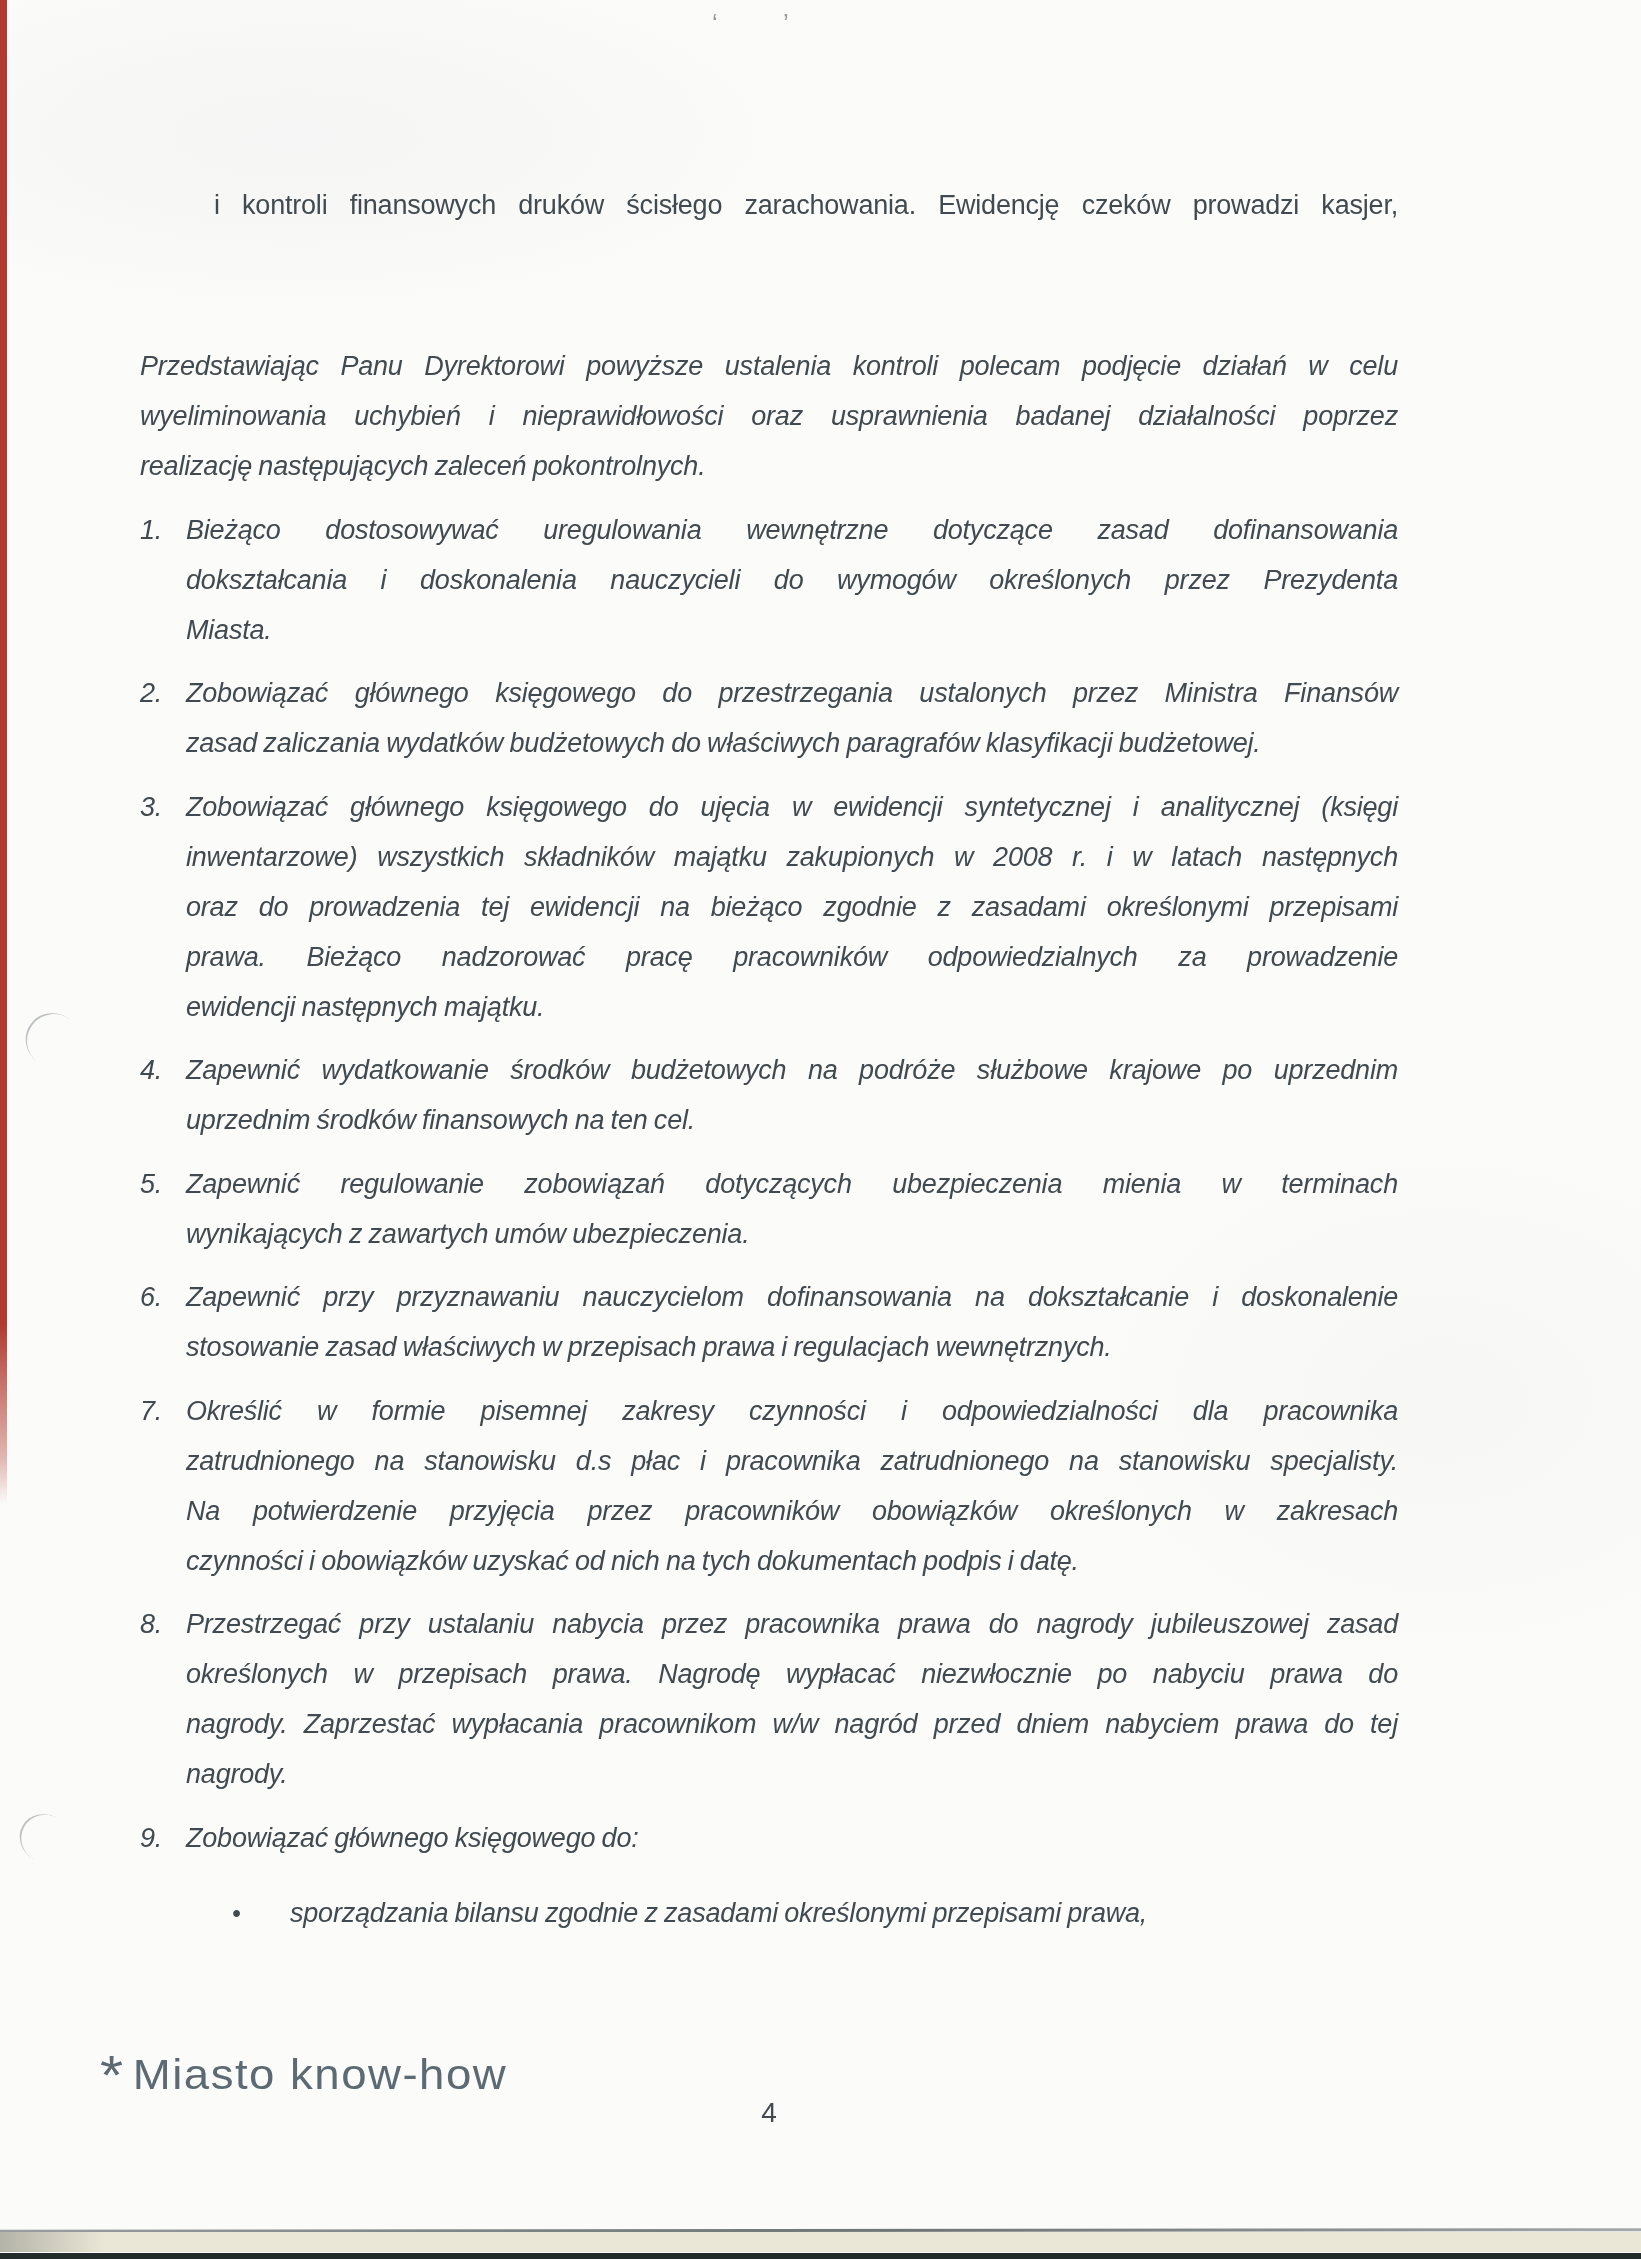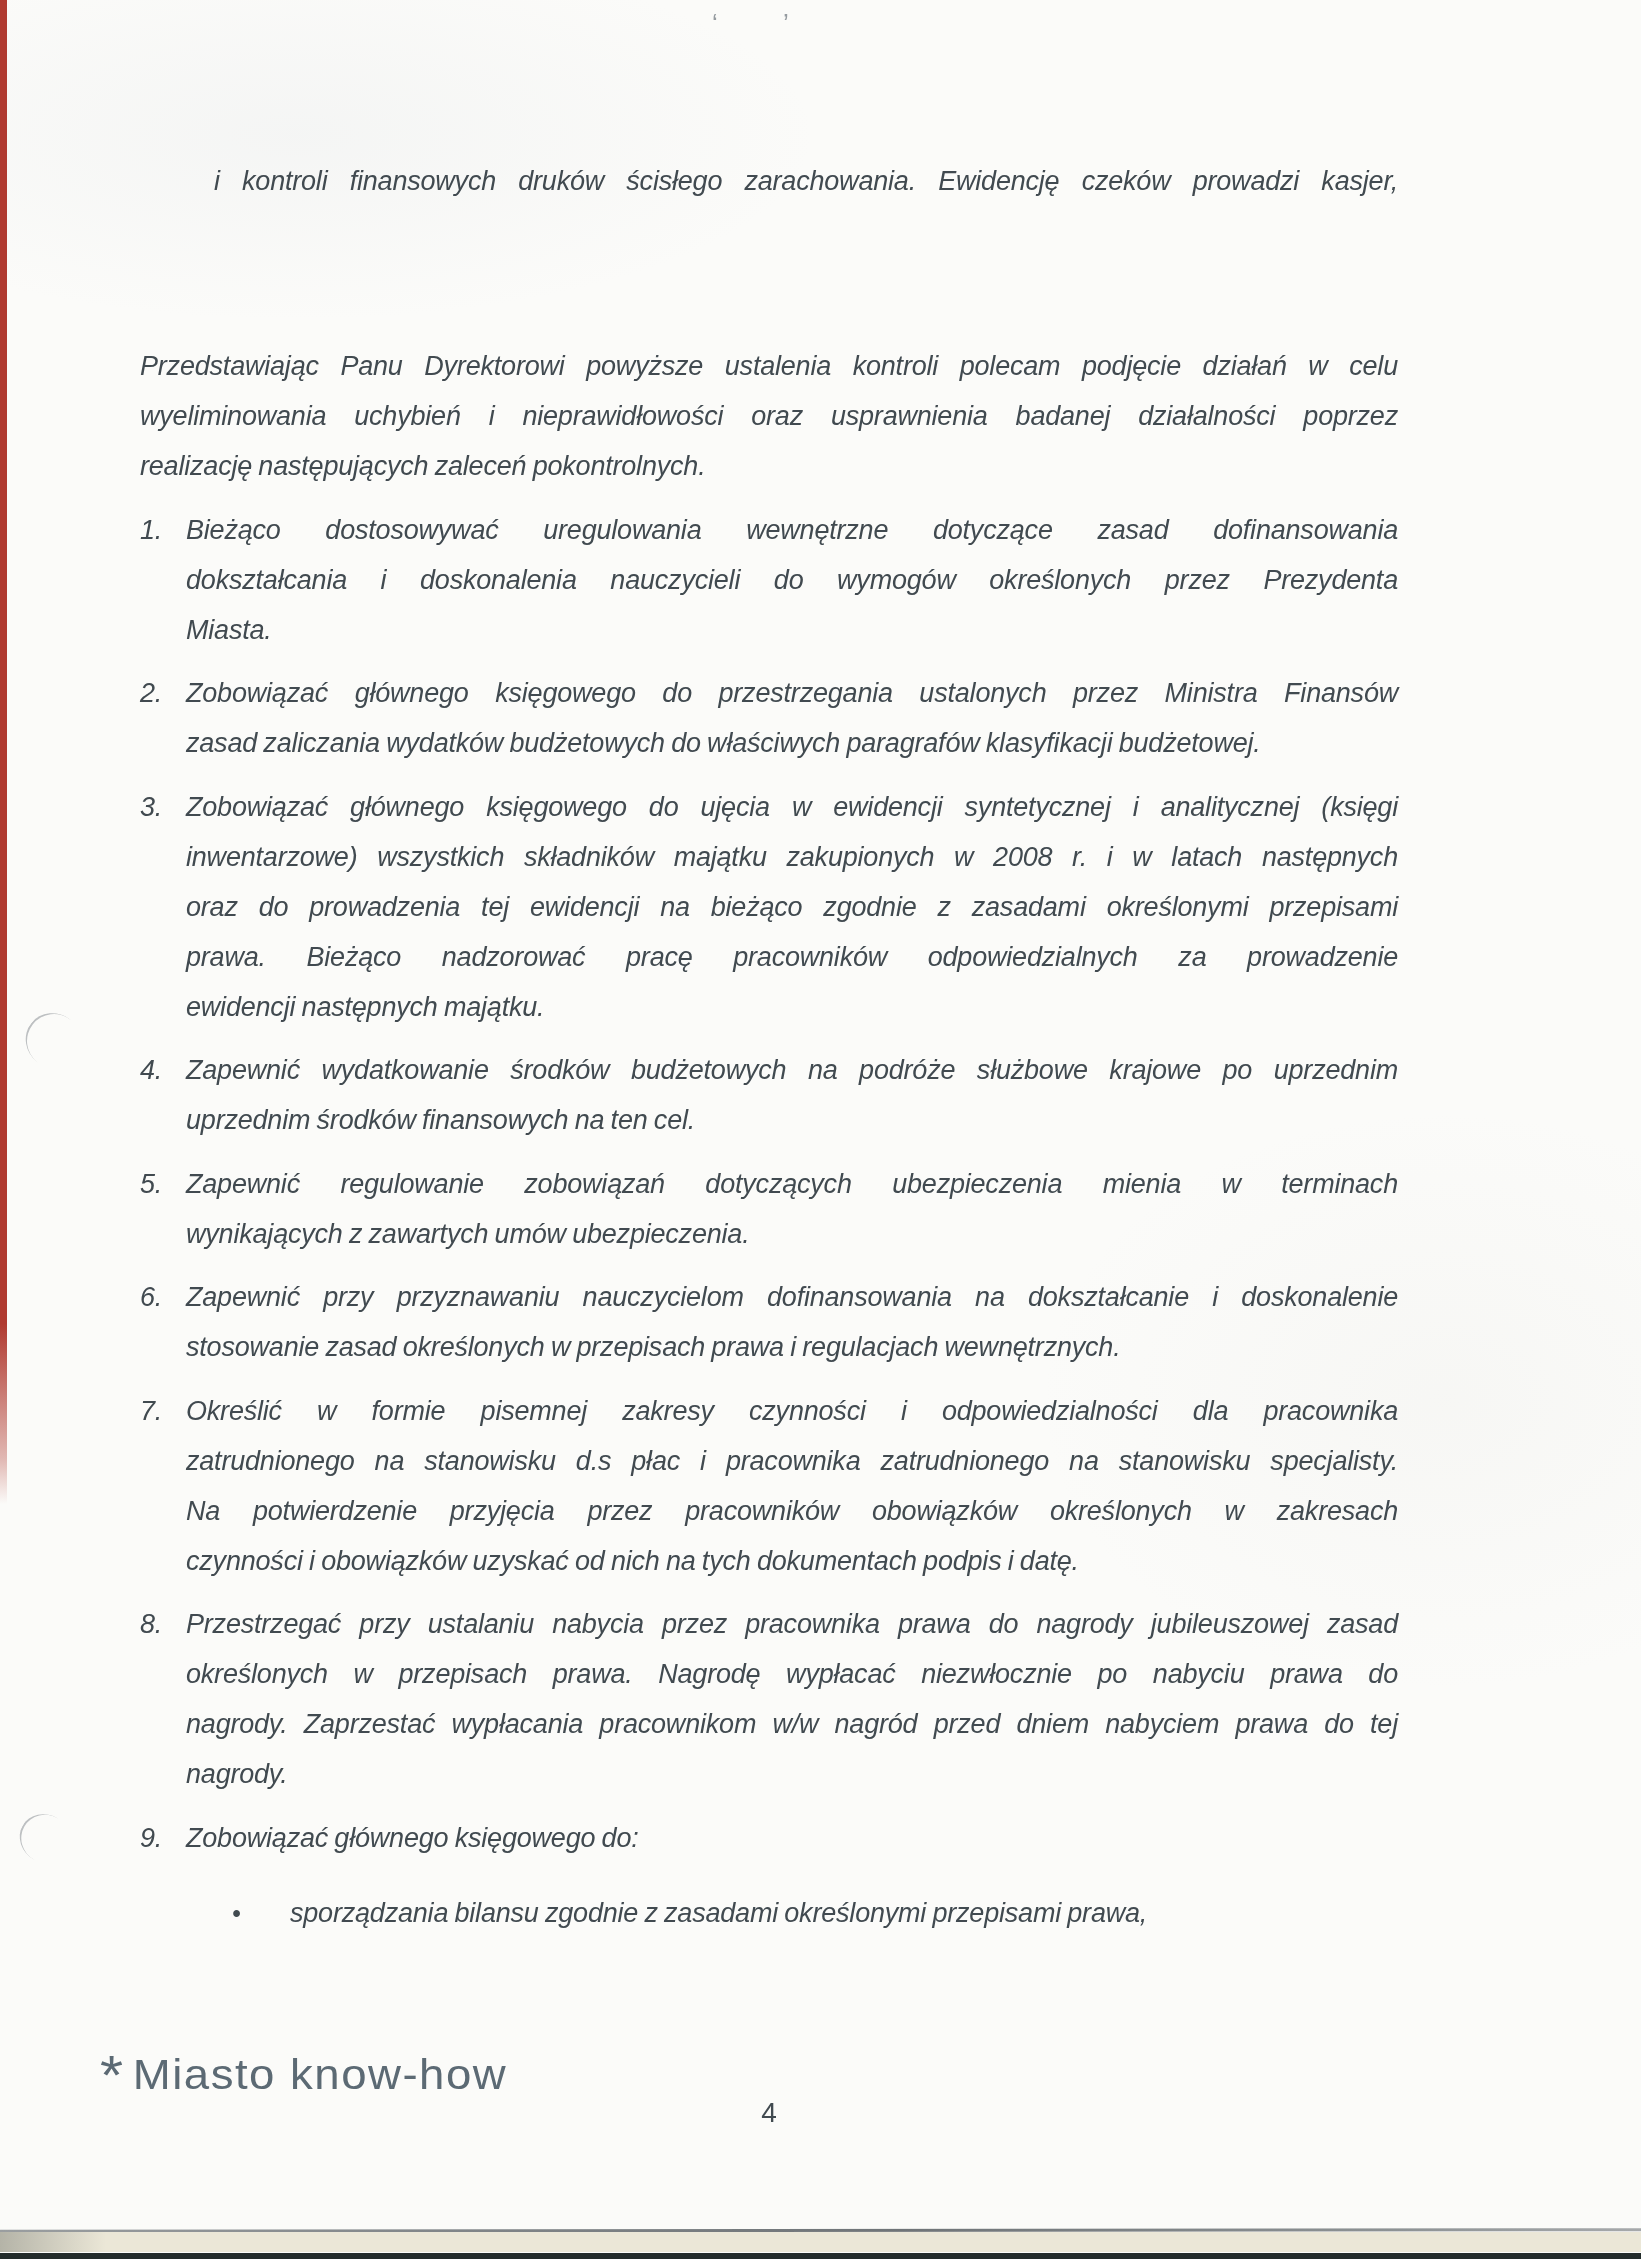--- a/index.html
+++ b/index.html
@@ -11,21 +11,21 @@
       radial-gradient(ellipse 869px 309px at 18% 6%, rgba(205,210,216,0.14), transparent 60%),
       radial-gradient(ellipse 676px 483px at 88% 62%, rgba(210,210,204,0.10), transparent 60%),
       var(--page_bg, #fbfbf9);
     font-family:"Liberation Sans","DejaVu Sans",sans-serif;
     color:var(--text,#414a50);
     overflow:hidden;
   }
 
   
   .para, .col { position:absolute; }
-  .p1 { left:214px; top:156px; width:1184px;font-style:italic; }
+  .p1 { left:214px; top:180px; width:1184px; }
   .col { left:140px; top:341px; width:1258px;font-style:italic; }
 
   .ln {
     font-size:27px;
     line-height:50px;
     letter-spacing:-0.2px;
     word-spacing:-1px;
     text-align:justify;
     text-align-last:justify;
     white-space:normal;
@@ -155,21 +155,21 @@
           <span class="num">5.</span>
           <div>
             <div class="ln">Zapewnić regulowanie zobowiązań dotyczących ubezpieczenia mienia w terminach</div>
             <div class="ln last">wynikających z zawartych umów ubezpieczenia.</div>
           </div>
         </div>
         <div class="item">
           <span class="num">6.</span>
           <div>
             <div class="ln">Zapewnić przy przyznawaniu nauczycielom dofinansowania na dokształcanie i doskonalenie</div>
-            <div class="ln last">stosowanie zasad określonych w przepisach prawa i regulacjach wewnętrznych.</div>
+            <div class="ln last">stosowanie zasad właściwych w przepisach prawa i regulacjach wewnętrznych.</div>
           </div>
         </div>
         <div class="item">
           <span class="num">7.</span>
           <div>
             <div class="ln">Określić w formie pisemnej zakresy czynności i odpowiedzialności dla pracownika</div>
             <div class="ln">zatrudnionego na stanowisku d.s płac i pracownika zatrudnionego na stanowisku specjalisty.</div>
             <div class="ln">Na potwierdzenie przyjęcia przez pracowników obowiązków określonych w zakresach</div>
             <div class="ln last">czynności i obowiązków uzyskać od nich na tych dokumentach podpis i datę.</div>
           </div>

